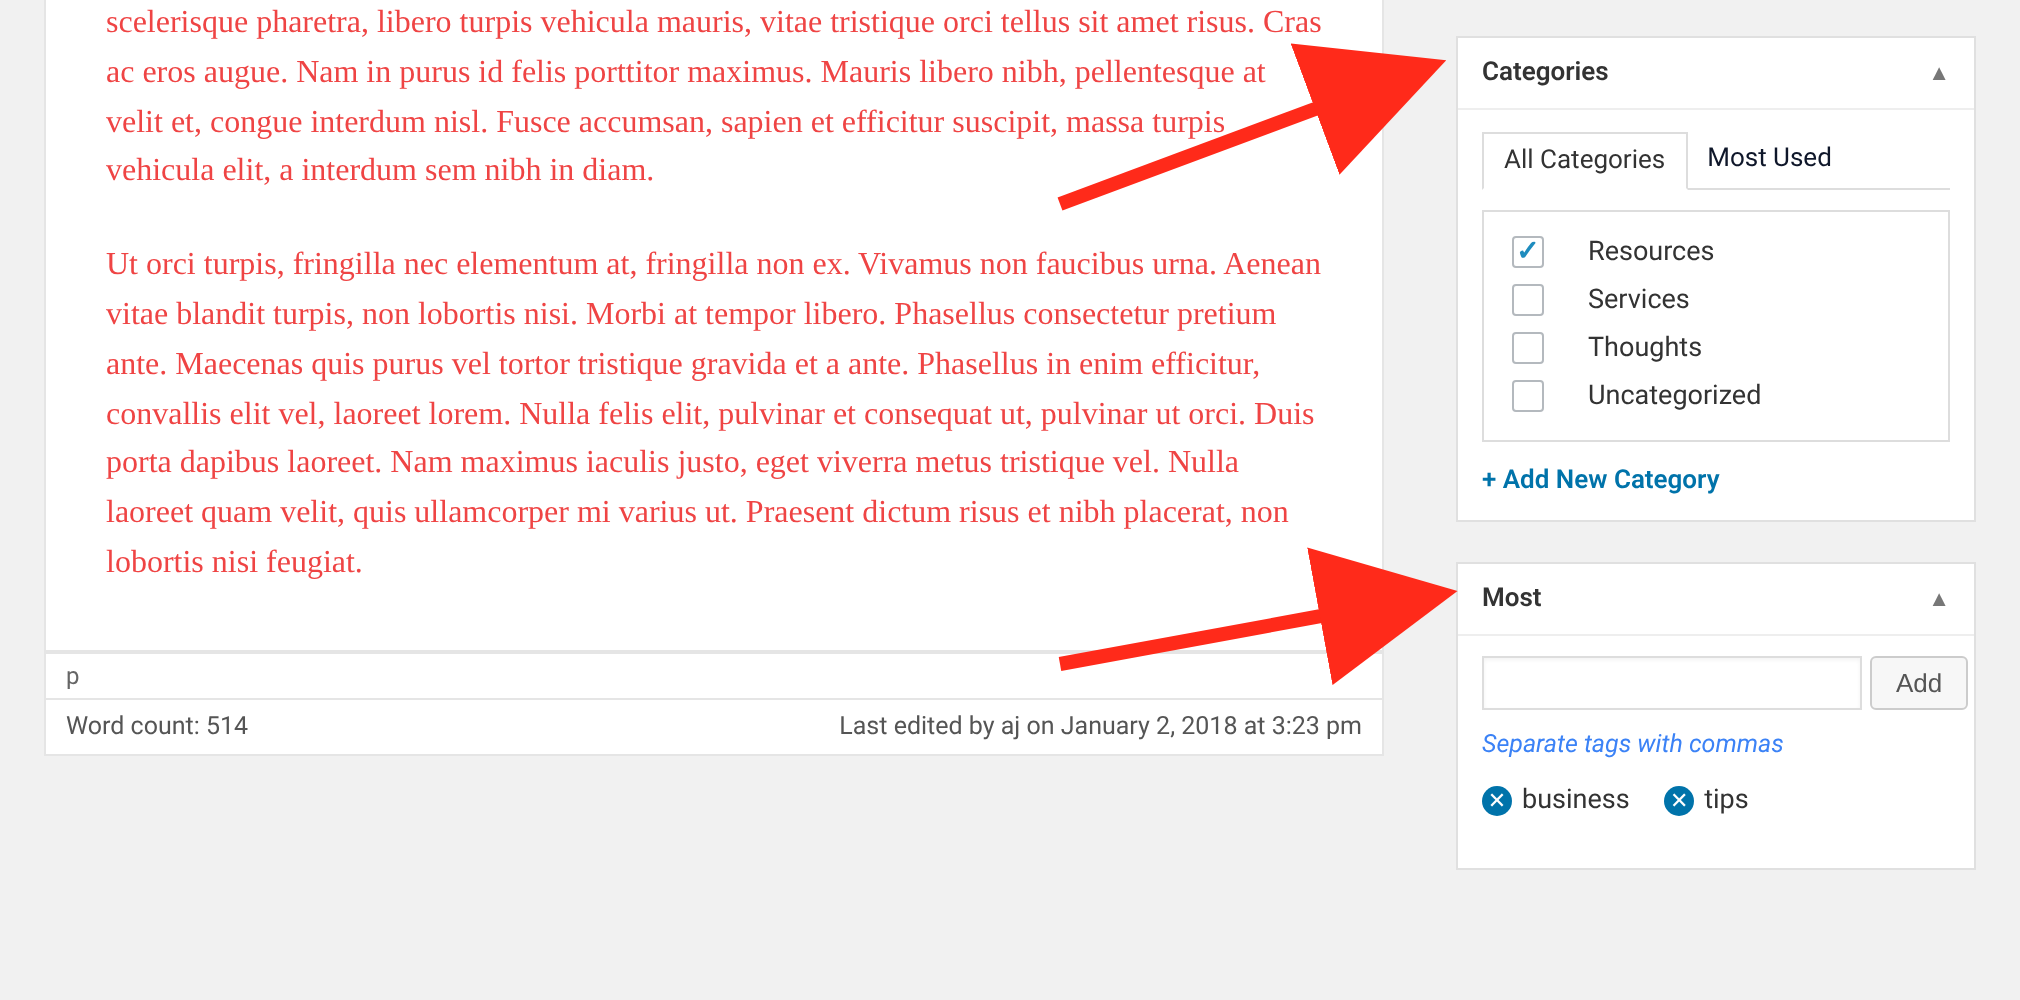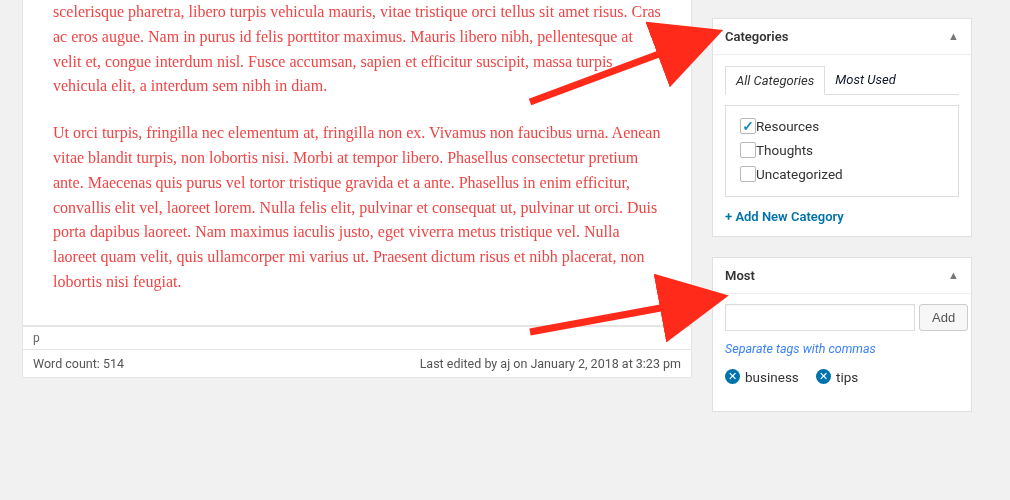--- a/index.html
+++ b/index.html
@@ -44,21 +44,21 @@
     border: 1px solid #e5e5e5;
     border-top: none;
     font-size: 12.5px;
     color: #555;
     padding: 6px 10px;
     display: flex;
     justify-content: space-between;
   }
   .sidebar {
     position: absolute;
-    right: 38px;
+    right: 22px;
     top: 18px;
     width: 260px;
   }
   .metabox {
     border: 1px solid #e0e0e0;
     background: #fff;
     margin-bottom: 20px;
   }
   .metabox-header {
     padding: 10px 12px;
@@ -71,21 +71,20 @@
   }
   .metabox-toggle {
     font-size: 11px;
     color: #777;
   }
   .metabox-body { padding: 10px 12px 12px 12px; }
   .cat-tabs {
     display: flex;
     margin: 0 0 10px 0;
     border-bottom: 1px solid #ddd;
-    font-style: italic;
   }
   .cat-tab {
     padding: 6px 10px;
     font-size: 13px;
     cursor: pointer;
     position: relative;
     top: 1px;
   }
   .cat-tab.active {
     border: 1px solid #ddd;
@@ -94,21 +93,21 @@
     color: #333;
   }
   .cat-tab.inactive { color: #0f172a; }
   .cat-list { list-style: none; }
   .cat-item {
     padding: 4px 0 4px 6px;
     font-size: 13.5px;
     color: #333;
     display: flex;
     align-items: center;
-    gap: 0;
+    gap: 22px;
   }
   .checkbox {
     width: 16px; height: 16px;
     border: 1.3px solid #b4b9be;
     display: inline-flex;
     align-items: center;
     justify-content: center;
     border-radius: 2px;
     background: #fff;
     flex-shrink: 0;
@@ -216,20 +215,24 @@
     <div class="metabox-body">
       <div class="cat-tabs">
         <div class="cat-tab active">All Categories</div>
         <div class="cat-tab inactive">Most Used</div>
       </div>
       <div class="cat-list-wrap">
         <ul class="cat-list">
           <li class="cat-item">
             <span class="checkbox checked"></span>
             <span>Resources</span>
+          </li>
+          <li class="cat-item">
+            <span class="checkbox"></span>
+            <span>Services</span>
           </li>
           <li class="cat-item">
             <span class="checkbox"></span>
             <span>Thoughts</span>
           </li>
           <li class="cat-item">
             <span class="checkbox"></span>
             <span>Uncategorized</span>
           </li>
         </ul>

